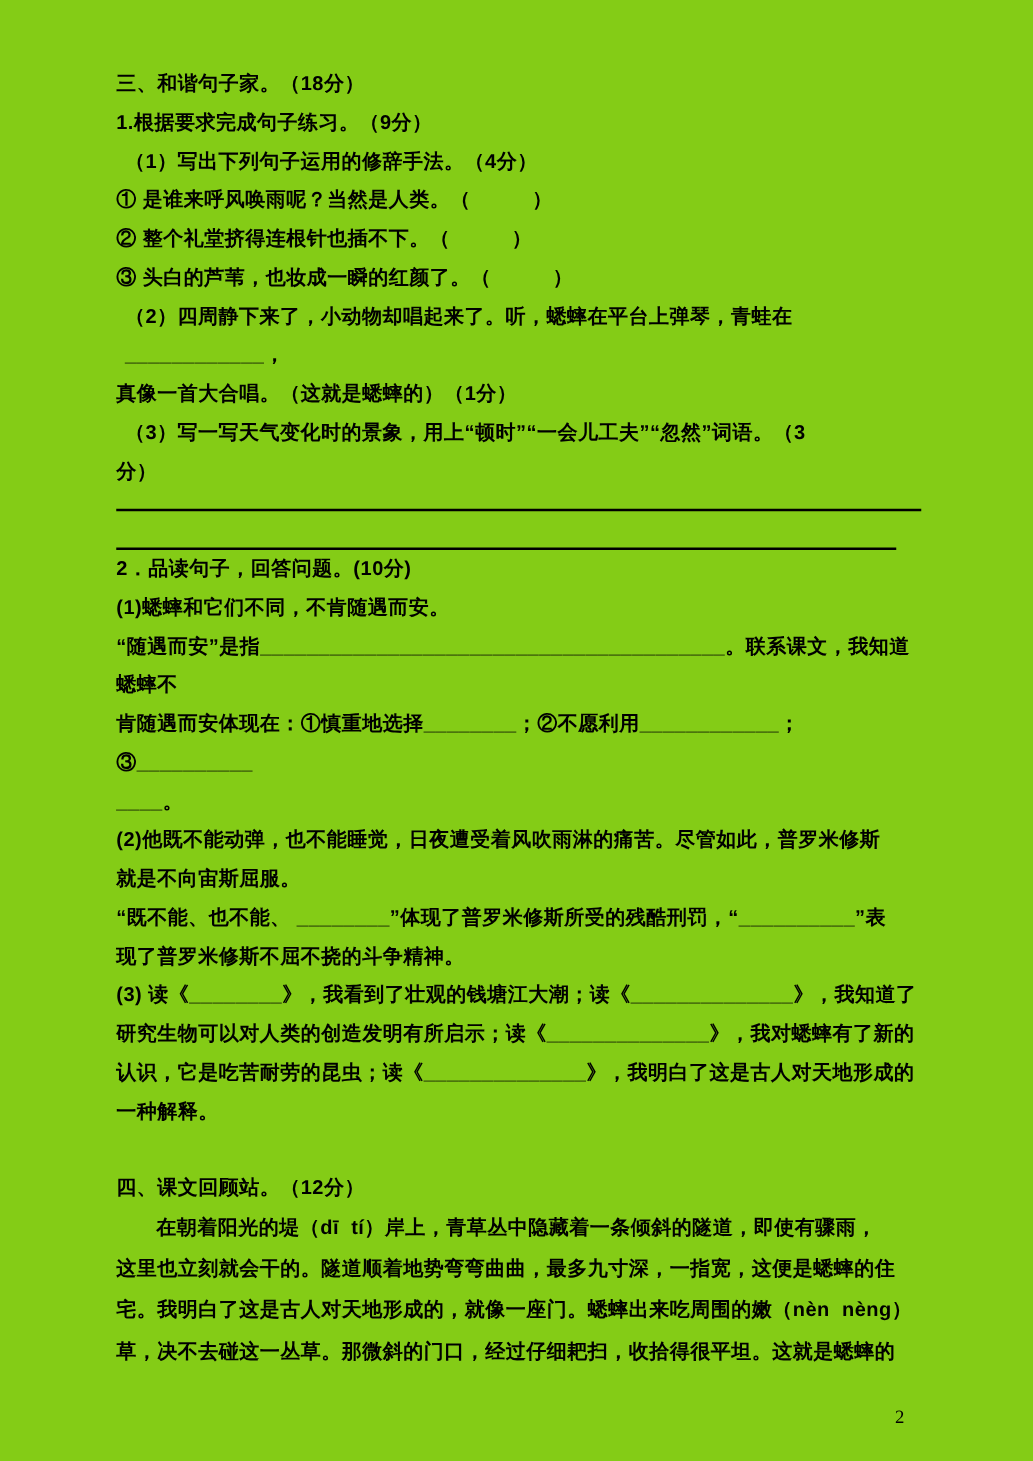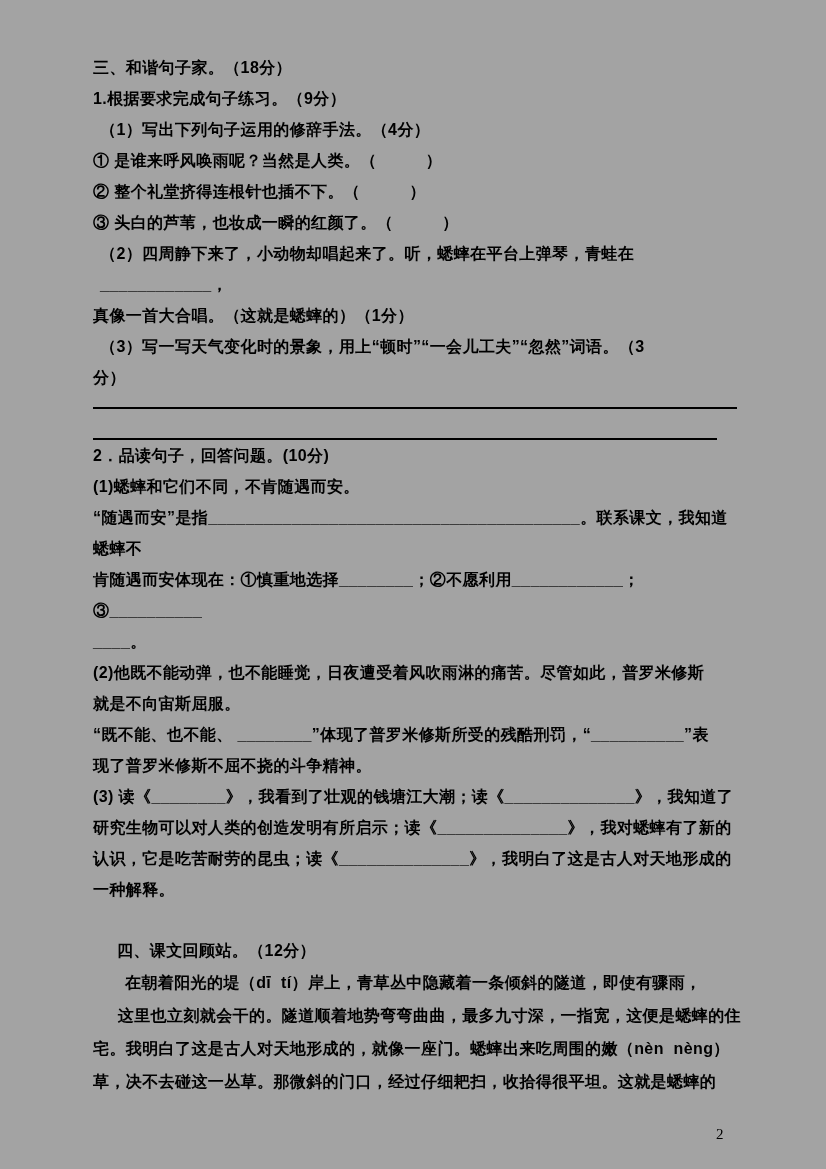--- a/index.html
+++ b/index.html
@@ -1,20 +1,20 @@
 <!DOCTYPE html>
 <html><head>
 <meta charset="utf-8">
 <style>
   html, body { margin: 0; padding: 0; background: #ffffff; }
   .page {
     position: relative;
     width: 826px;
     height: 1169px;
-    background: #a3a3a3;
+    background: #84cc16;
     overflow: hidden;
     font-family: "Liberation Sans", sans-serif;
     font-weight: 700;
     color: #000000;
   }
   .doc-body {
     position: absolute;
     left: 93px;
     top: 52px;
     width: 648px;
@@ -62,20 +62,20 @@
       <div class="line">肯随遇而安体现在：①慎重地选择________；②不愿利用____________；③__________</div>
       <div class="line">____。</div>
       <div class="line">(2)他既不能动弹，也不能睡觉，日夜遭受着风吹雨淋的痛苦。尽管如此，普罗米修斯</div>
       <div class="line">就是不向宙斯屈服。</div>
       <div class="line">“既不能、也不能、 ________”体现了普罗米修斯所受的残酷刑罚，“__________”表</div>
       <div class="line">现了普罗米修斯不屈不挠的斗争精神。</div>
       <div class="line">(3) 读《________》，我看到了壮观的钱塘江大潮；读《______________》，我知道了</div>
       <div class="line">研究生物可以对人类的创造发明有所启示；读《______________》，我对蟋蟀有了新的</div>
       <div class="line">认识，它是吃苦耐劳的昆虫；读《______________》，我明白了这是古人对天地形成的</div>
       <div class="line">一种解释。</div>
-      <div class="line" style="margin-top: 30px; margin-left: 24px;">四、课文回顾站。（12分）</div>
+      <div class="line" style="margin-top: 30px;">四、课文回顾站。（12分）</div>
       <div class="line" style="padding-left: 32px; line-height: 33px;">在朝着阳光的堤（dī  tí）岸上，青草丛中隐藏着一条倾斜的隧道，即使有骤雨，</div>
-      <div class="line" style="line-height: 33px; text-align: right;">这里也立刻就会干的。隧道顺着地势弯弯曲曲，最多九寸深，一指宽，这便是蟋蟀的住</div>
+      <div class="line" style="line-height: 33px;">这里也立刻就会干的。隧道顺着地势弯弯曲曲，最多九寸深，一指宽，这便是蟋蟀的住</div>
       <div class="line" style="line-height: 33px;">宅。我明白了这是古人对天地形成的，就像一座门。蟋蟀出来吃周围的嫩（nèn  nèng）</div>
       <div class="line" style="line-height: 33px;">草，决不去碰这一丛草。那微斜的门口，经过仔细耙扫，收拾得很平坦。这就是蟋蟀的</div>
     </div>
   <div class="page-number">2</div>
 </div>
 
 </body></html>

